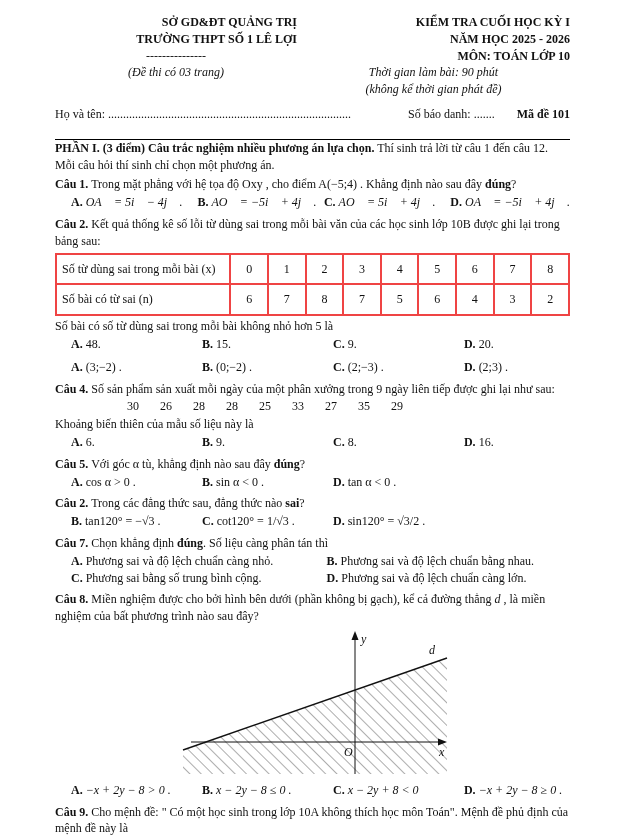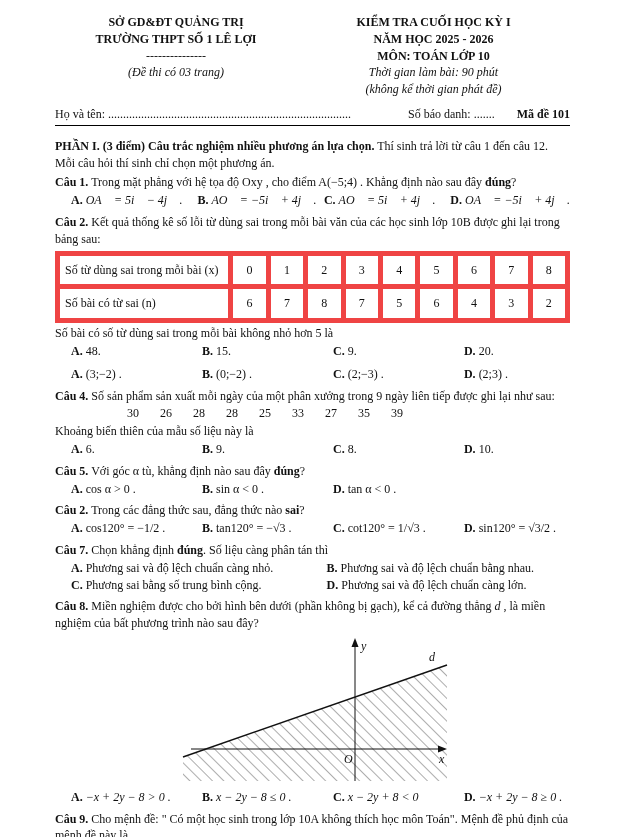--- a/index.html
+++ b/index.html
@@ -3,35 +3,35 @@
 <meta charset="utf-8">
 <style>
   * { margin:0; padding:0; box-sizing:border-box; }
   html,body { width:617px; height:837px; background:#ffffff; }
   body {
     font-family:"Liberation Serif","DejaVu Serif",serif;
     font-size:12px; line-height:1.4; color:#111;
     padding:14px 47px 10px 55px;
     display:flex; flex-direction:column; overflow:hidden;
   }
-  .b { font-weight:bold; }
+  .b { font-weight:bold;text-align:right; }
   .i { font-style:italic; }
   .hdr { display:flex; }
   .hdr-left { width:47%; text-align:center; }
   .hdr-right { width:53%; text-align:center; }
-  .info-row { display:flex; align-items:baseline; margin-top:8px; padding-bottom:2px; border-bottom:1.4px solid #000; }
+  .info-row { display:flex; align-items:baseline; margin-top:8px; padding-bottom:16px; border-bottom:1.4px solid #000; }
   .info-name { flex:1; }
   .info-sbd { margin-right:22px; }
-  .part-head { margin-top:12px; }
+  .part-head { margin-top:0; }
   .q { margin-top:3px; }
   .opts { display:grid; grid-template-columns:1.05fr 1.05fr 1.05fr 0.85fr; padding-left:16px; margin:1px 0 2px; }
   .opts2 { display:grid; grid-template-columns:1.05fr 1fr; padding-left:16px; margin:1px 0 2px; }
   .opt  { white-space:nowrap;font-family:Liberation Serif, serif; }
   table.freq { border-collapse:collapse; width:100%; margin:3px 0 2px; }
-  table.freq td { border:5px solid #ef4444; text-align:center; padding:6px 2px; }
+  table.freq td { border:2px solid #ef4444; text-align:center; padding:6px 2px; }
   table.freq td.rowhead { text-align:left; padding-left:5px; width:34%; }
   .vals { display:flex; gap:21px; padding-left:72px; margin:1px 0; }
   .fig { text-align:center; margin:1px 0 0; }
   svg text { font-family:"Liberation Serif","DejaVu Serif",serif; font-size:12px; font-style:italic; fill:#111; }
 </style>
 </head>
 <body>
 
 <div class="hdr">
   <div class="hdr-left">
@@ -119,44 +119,43 @@
   <p><span class="b">Câu 4.</span><span> Số sản phẩm sản xuất mỗi ngày của một phân xưởng trong 9 ngày liên tiếp được ghi lại như sau:</span></p>
   <div class="vals">
     <span>30</span>
     <span>26</span>
     <span>28</span>
     <span>28</span>
     <span>25</span>
     <span>33</span>
     <span>27</span>
     <span>35</span>
-    <span>39</span>
+    <span>29</span>
   </div>
   <p>Khoảng biến thiên của mẫu số liệu này là</p>
   <div class="opts">
     <div class="opt"><span class="b">A.</span> <span>6.</span></div>
     <div class="opt"><span class="b">B.</span> <span>9.</span></div>
     <div class="opt"><span class="b">C.</span> <span>8.</span></div>
-    <div class="opt"><span class="b">D.</span> <span>10.</span></div>
+    <div class="opt"><span class="b">D.</span> <span>16.</span></div>
   </div>
 </div>
 
 <div class="q">
   <p><span class="b">Câu 5.</span><span> Với góc α tù, khẳng định nào sau đây </span><span class="b">đúng</span><span>?</span></p>
   <div class="opts">
     <div class="opt"><span class="b">A.</span> <span>cos α &gt; 0 .</span></div>
     <div class="opt"><span class="b">B.</span> <span>sin α &lt; 0 .</span></div>
     <div class="opt"><span class="b">D.</span> <span>tan α &lt; 0 .</span></div>
   </div>
 </div>
 
 <div class="q">
   <p><span class="b">Câu 2.</span><span> Trong các đẳng thức sau, đẳng thức nào </span><span class="b">sai</span><span>?</span></p>
   <div class="opts">
-    <div class="opt"><span class="b">A.</span> <span>cos120° = −1/2 .</span></div>
     <div class="opt"><span class="b">B.</span> <span>tan120° = −√3 .</span></div>
     <div class="opt"><span class="b">C.</span> <span>cot120° = 1/√3 .</span></div>
     <div class="opt"><span class="b">D.</span> <span>sin120° = √3/2 .</span></div>
   </div>
 </div>
 
 <div class="q">
   <p><span class="b">Câu 7.</span><span> Chọn khẳng định </span><span class="b">đúng</span><span>. Số liệu càng phân tán thì</span></p>
   <div class="opts2">
     <div class="opt"><span class="b">A.</span> <span>Phương sai và độ lệch chuẩn càng nhỏ.</span></div>

